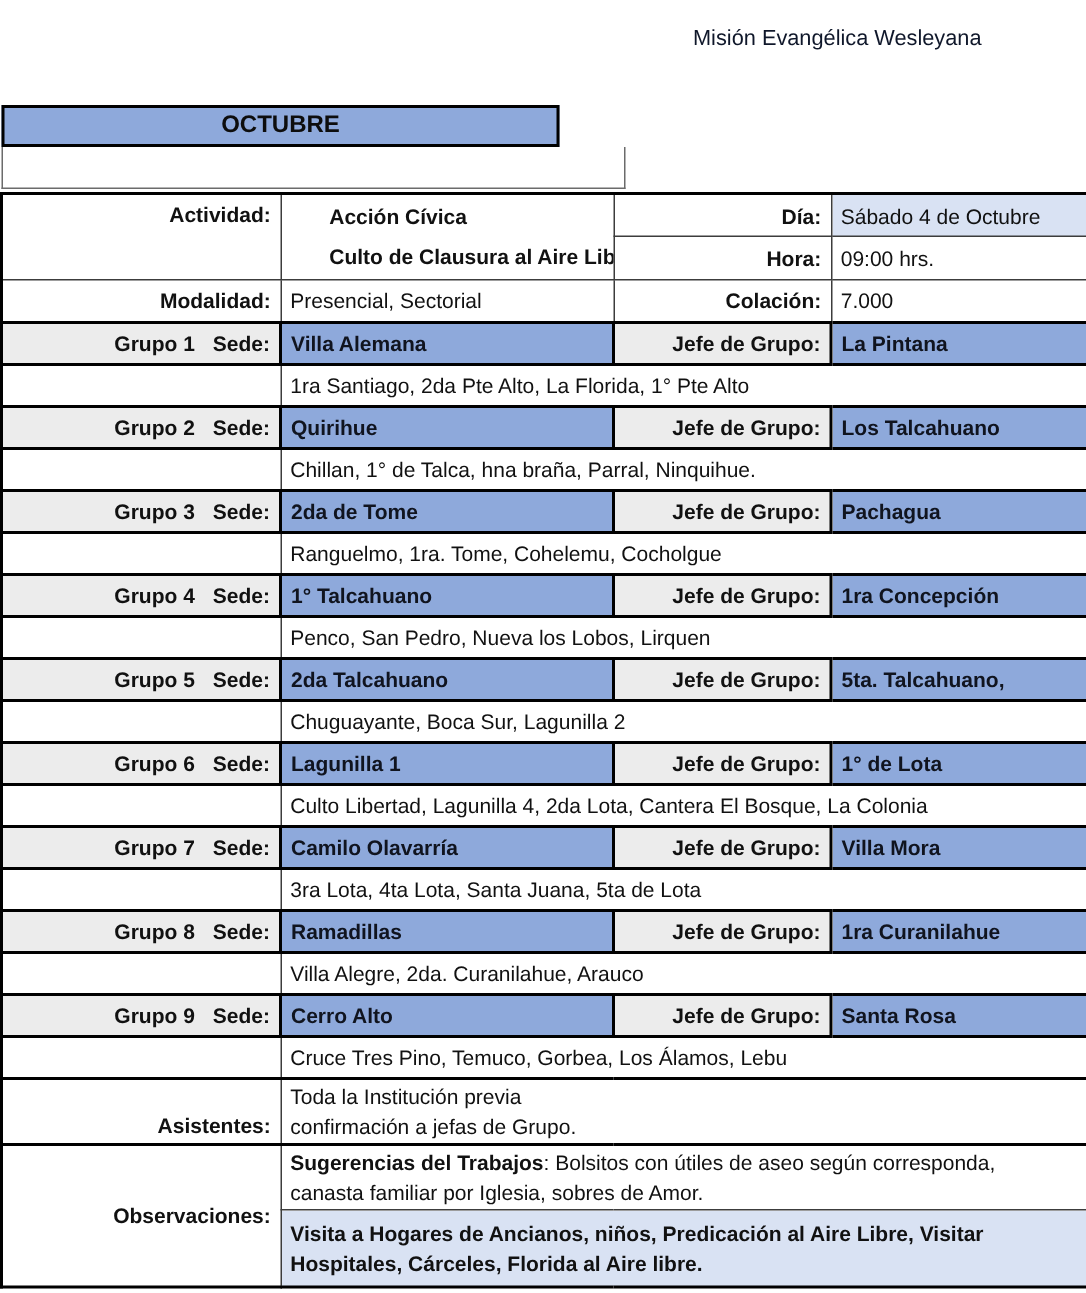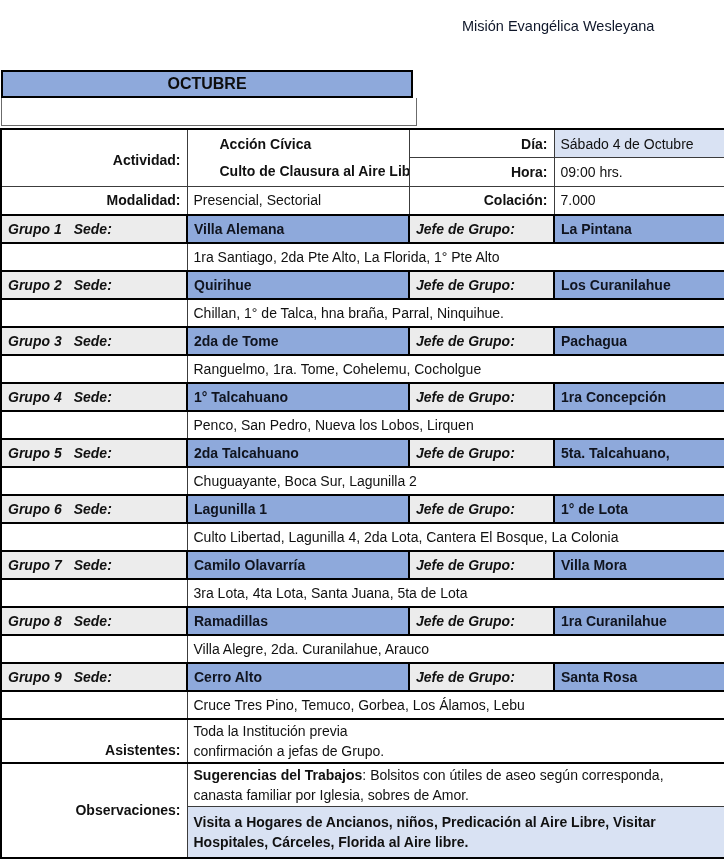--- a/index.html
+++ b/index.html
@@ -15,21 +15,21 @@
   .org-title {
     position:absolute;
     top:18px; left:462px;
     font-size:14.5px;
     color:#0f172a;
     white-space:nowrap;
   }
   .month-box {
     position:absolute;
     top:70px; left:1px;
-    width:412px; height:28px;
+    width:372px; height:28px;
     background:#8EA9DB;
     border:2px solid #000000;
     display:flex; align-items:center; justify-content:center;
     font-weight:bold; font-size:16px;
     color:#0d0d0d;
   }
   .month-spacer {
     position:absolute;
     top:98px; left:1px;
     width:416px; height:28px;
@@ -58,31 +58,30 @@
     text-align:right;
     font-weight:bold;
   }
   tr.group-row td {
     border-top:2px solid #000000;
     border-bottom:2px solid #000000;
     font-weight:bold;
   }
   td.cell-gray {
     background:#ECECEC;
-    text-align:left;
-    font-style:italic;
+    text-align:right;
   }
   td.cell-blue {
     background:#8EA9DB;
     border-left:2px solid #000000;
     border-right:2px solid #000000;
     color:#10141f;
   }
   td.cell-lav { background:#D9E2F3; }
-  td.act-lbl { vertical-align:top; padding-top:22px; }
+  td.act-lbl { vertical-align:top; padding-top:5px; }
   .two-line div { line-height:27px; height:27px; font-weight:bold; }
   td.branches { white-space:nowrap; }
   tr.asis-row { height:42px; }
   tr.asis-row td { border-top:2px solid #000000; }
   td.asis-lbl { vertical-align:bottom; padding-bottom:4px; }
   td.asis-val { white-space:normal; line-height:20px; vertical-align:middle; }
   tr.obs-a td, tr.obs-a td.obs-lbl { border-top:2px solid #000000; }
   tr.obs-a { height:43px; }
   tr.obs-b { height:52px;font-weight:bold; }
   td.obs-lbl { vertical-align:middle; }
@@ -141,21 +140,21 @@
     </tr>
     <tr>
       <td></td>
       <td class="branches" colspan="3">1ra Santiago, 2da Pte Alto, La Florida, 1° Pte Alto</td>
     </tr>
 
     <tr class="group-row">
       <td class="cell-gray"><span>Grupo 2</span><span class="gap"></span><span>Sede:</span></td>
       <td class="cell-blue">Quirihue</td>
       <td class="cell-gray">Jefe de Grupo:</td>
-      <td class="cell-blue">Los Curanilahue</td>
+      <td class="cell-blue">Los Talcahuano</td>
     </tr>
     <tr>
       <td></td>
       <td class="branches" colspan="3">Chillan, 1° de Talca,  hna braña, Parral, Ninquihue.</td>
     </tr>
 
     <tr class="group-row">
       <td class="cell-gray"><span>Grupo 3</span><span class="gap"></span><span>Sede:</span></td>
       <td class="cell-blue">2da de Tome</td>
       <td class="cell-gray">Jefe de Grupo:</td>

